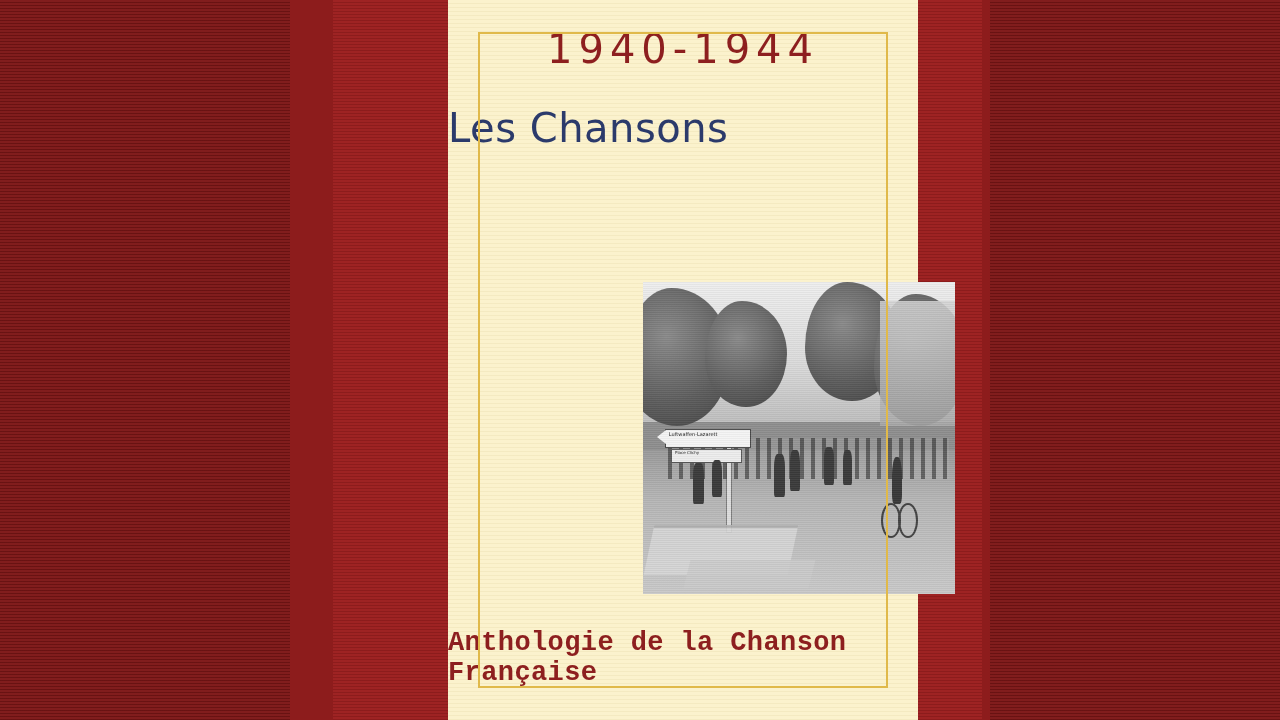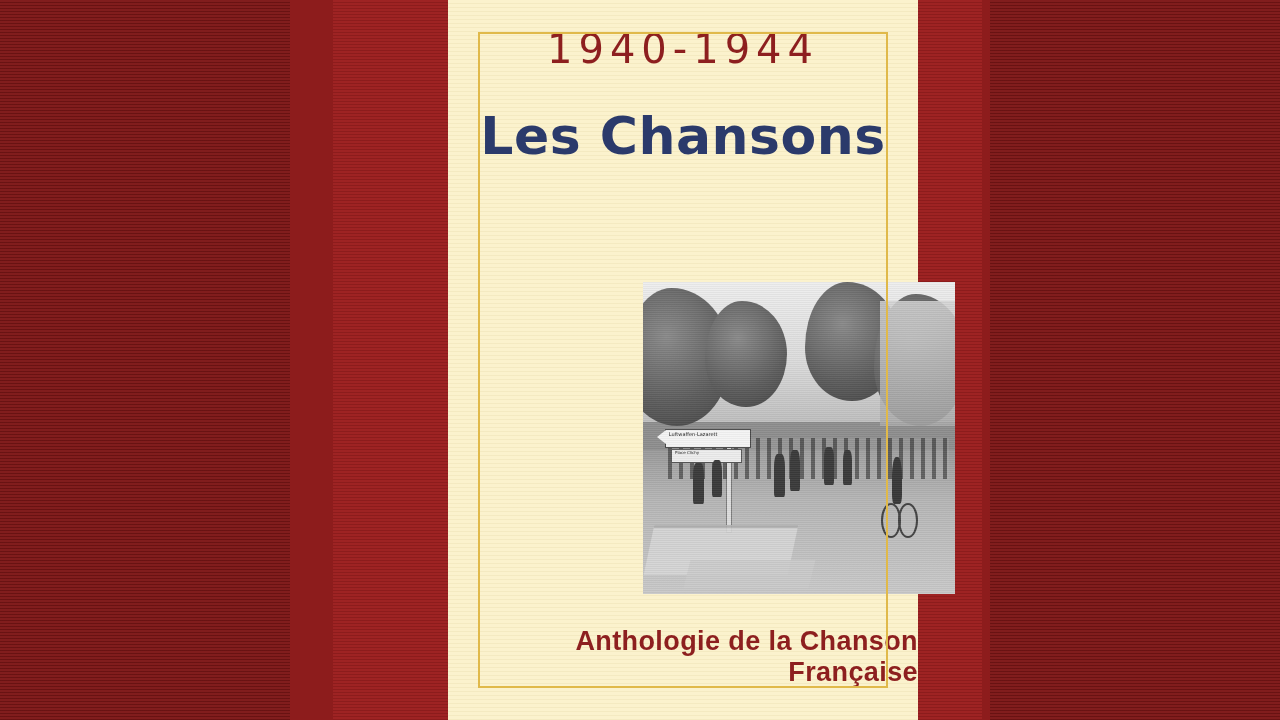--- a/index.html
+++ b/index.html
@@ -89,37 +89,36 @@
     letter-spacing: 6px;
     color: #8d1f1f;
     font-weight: 500;
   }
 
   .title {
     position: absolute;
     left: 0;
     right: 0;
     top: 100px;
-    text-align: center;
     font-family: "DejaVu Sans", sans-serif;
-    font-size: 52px;
+    font-size: 40px;
     line-height: 1.42;
     color: #2b3a6b;
-    font-weight: 700;
+    font-weight: 400;
     letter-spacing: 0.5px;
   }
   .title .l2 { display: block; }
 
   .subtitle {
     position: absolute;
     left: 0;
     right: 0;
     bottom: 32px;
-    text-align: right;
-    font-family: Liberation Sans, sans-serif;
+    text-align: left;
+    font-family: Liberation Mono, monospace;
     font-size: 27px;
     font-weight: bold;
     color: #8d1f1f;
     letter-spacing: 0.4px;
   }
 
   
   .photo {
     position: absolute;
     left: 195px;

